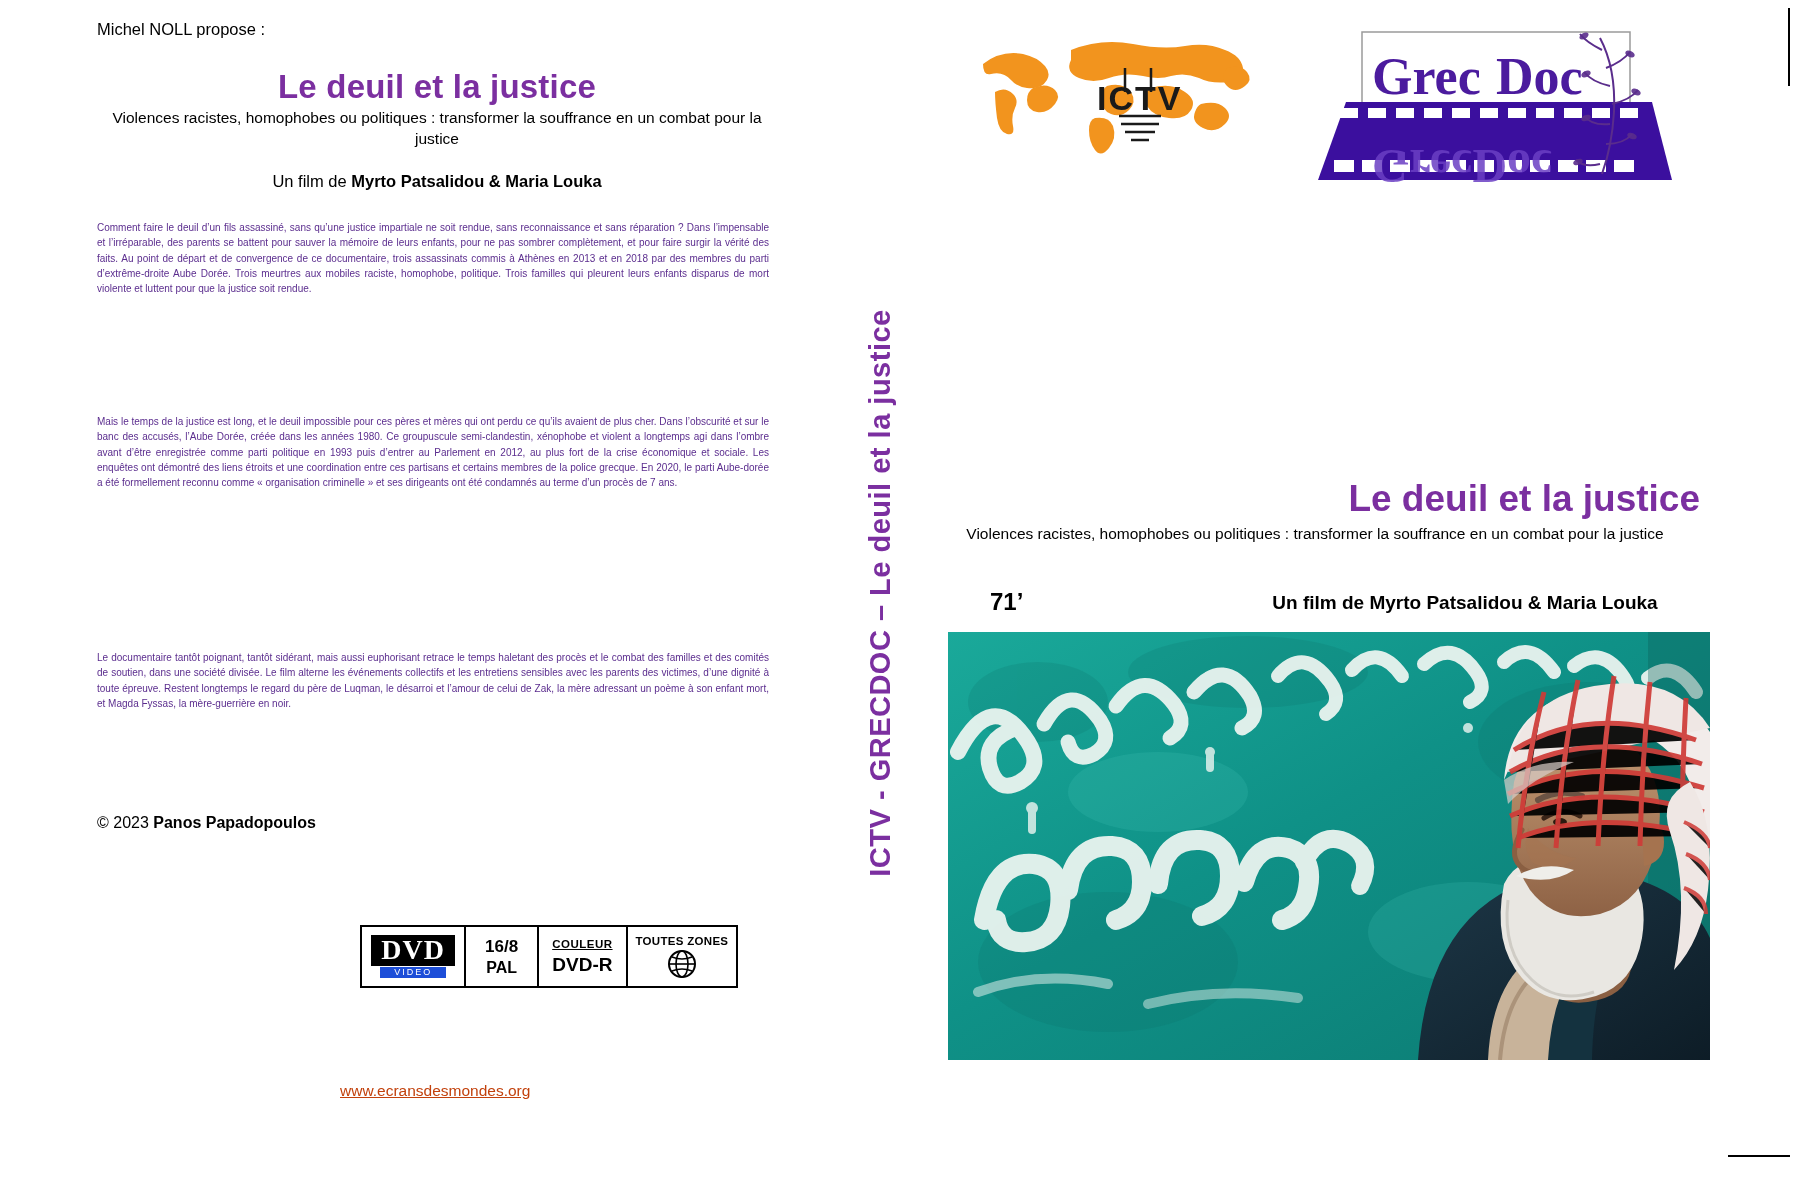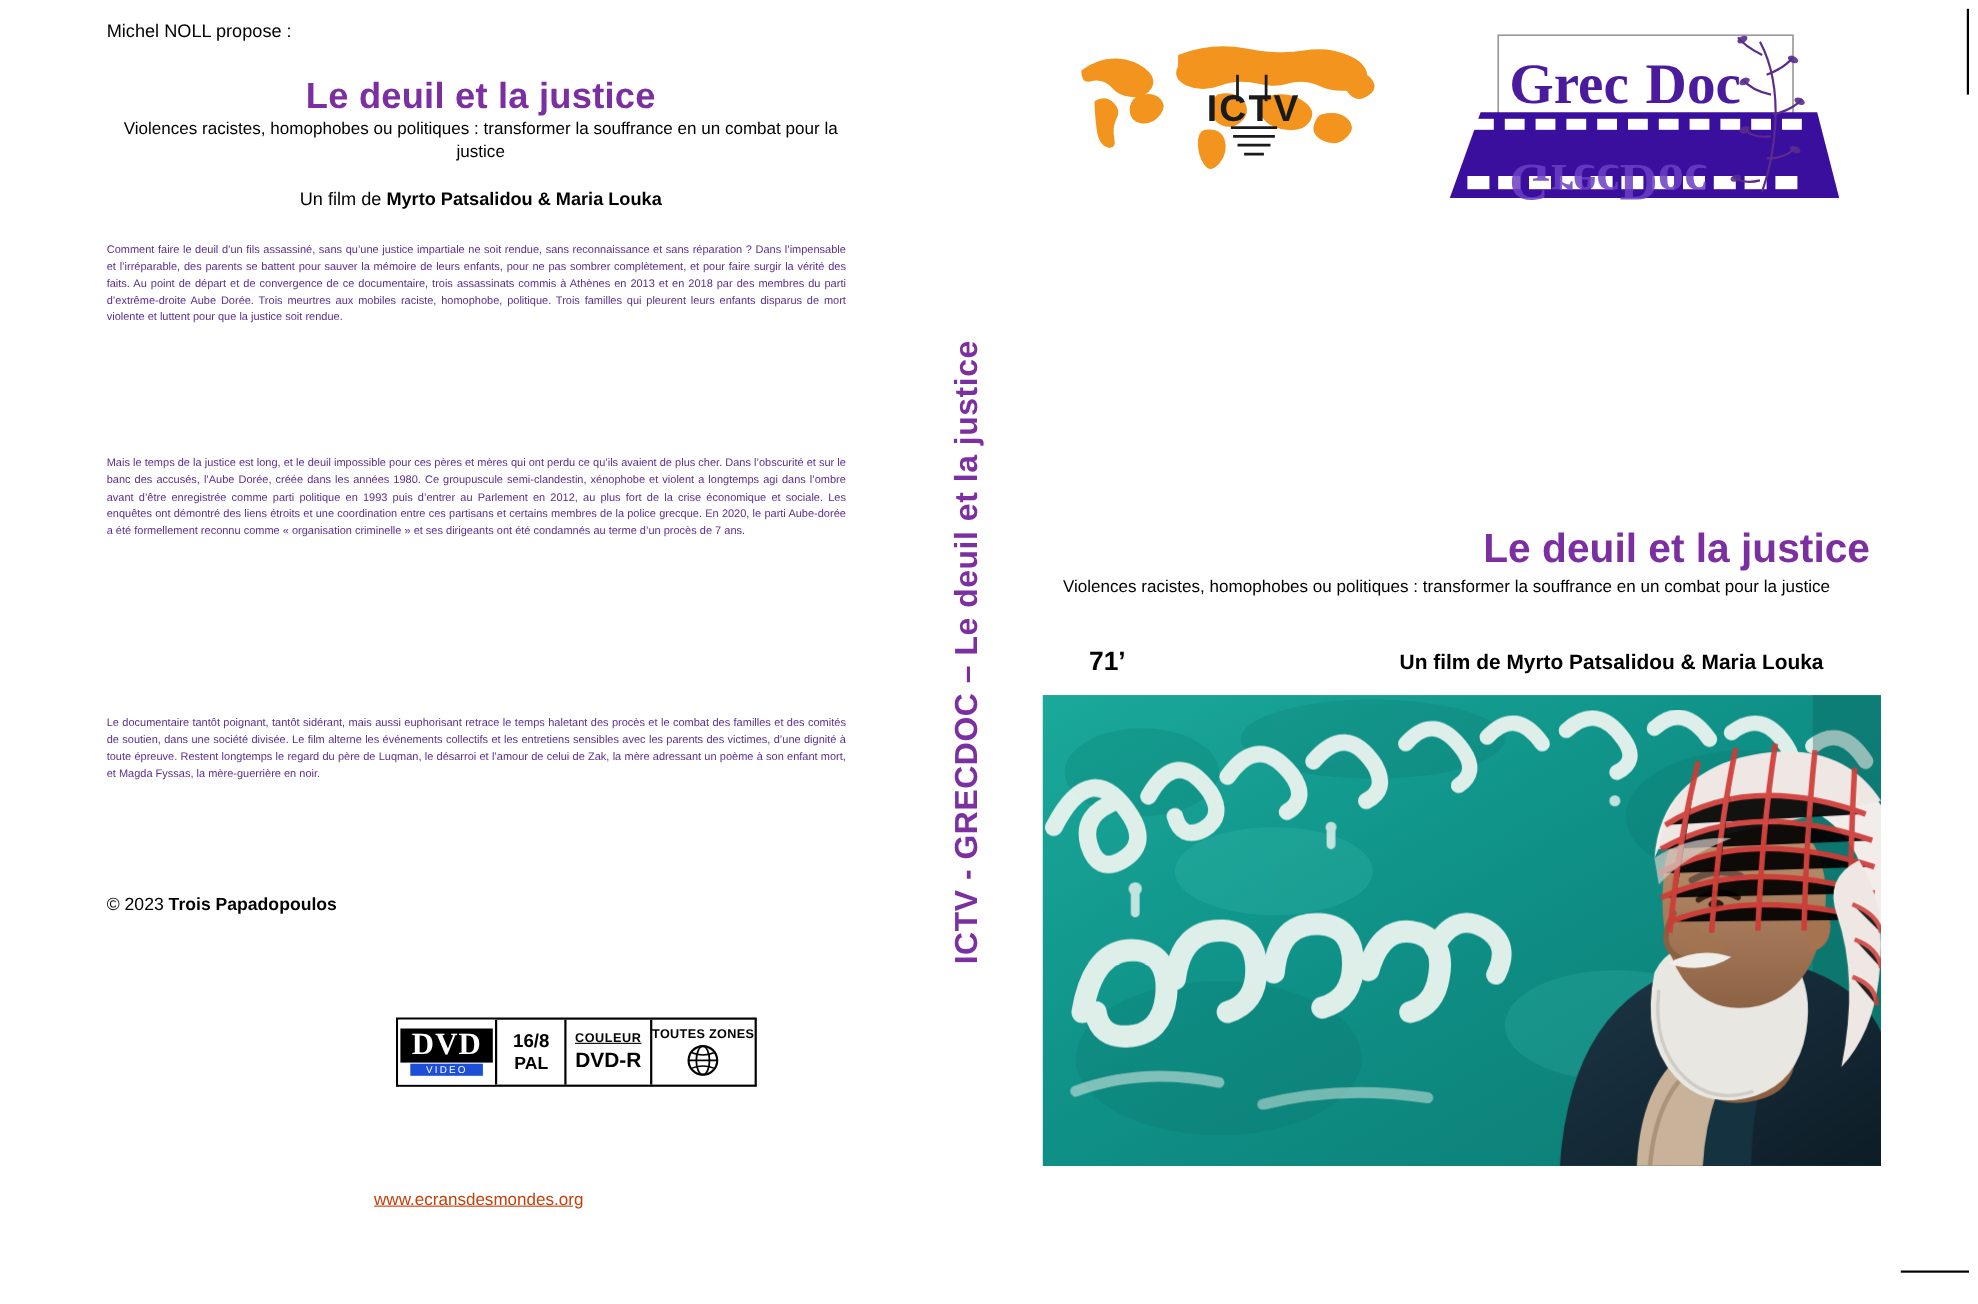--- a/index.html
+++ b/index.html
@@ -97,21 +97,21 @@
     width: 115px;
     height: 160px;
   }
   .edm-logo svg { display: block; }
 
   
   .dvd-box {
     position: absolute;
     left: 360px;
     top: 925px;
-    width: 328px;
+    width: 378px;
     height: 63px;
     border: 2.5px solid #000;
     display: flex;
     box-sizing: border-box;
     background: #fff;
   }
   .dvd-cell {
     border-right: 2.5px solid #000;
     display: flex;
     flex-direction: column;
@@ -276,21 +276,21 @@
 
     <div class="back-credit">
       <span>Un film de </span><b>Myrto Patsalidou &amp; Maria Louka</b>
     </div>
 
     <div class="synopsis p1">Comment faire le deuil d’un fils assassiné, sans qu’une justice impartiale ne soit rendue, sans reconnaissance et sans réparation ? Dans l’impensable et l’irréparable, des parents se battent pour sauver la mémoire de leurs enfants, pour ne pas sombrer complètement, et pour faire surgir la vérité des faits. Au point de départ et de convergence de ce documentaire, trois assassinats commis à Athènes en 2013 et en 2018 par des membres du parti d’extrême-droite Aube Dorée. Trois meurtres aux mobiles raciste, homophobe, politique. Trois familles qui pleurent leurs enfants disparus de mort violente et luttent pour que la justice soit rendue.</div>
     <div class="synopsis p2">Mais le temps de la justice est long, et le deuil impossible pour ces pères et mères qui ont perdu ce qu’ils avaient de plus cher. Dans l’obscurité et sur le banc des accusés, l’Aube Dorée, créée dans les années 1980. Ce groupuscule semi-clandestin, xénophobe et violent a longtemps agi dans l’ombre avant d’être enregistrée comme parti politique en 1993 puis d’entrer au Parlement en 2012, au plus fort de la crise économique et sociale. Les enquêtes ont démontré des liens étroits et une coordination entre ces partisans et certains membres de la police grecque. En 2020, le parti Aube-dorée a été formellement reconnu comme « organisation criminelle » et ses dirigeants ont été condamnés au terme d’un procès de 7 ans.</div>
     <div class="synopsis p3">Le documentaire tantôt poignant, tantôt sidérant, mais aussi euphorisant retrace le temps haletant des procès et le combat des familles et des comités de soutien, dans une société divisée. Le film alterne les événements collectifs et les entretiens sensibles avec les parents des victimes, d’une dignité à toute épreuve. Restent longtemps le regard du père de Luqman, le désarroi et l’amour de celui de Zak, la mère adressant un poème à son enfant mort, et Magda Fyssas, la mère-guerrière en noir.</div>
 
     <div class="copyright">
-      <span>© 2023 </span><b>Trois Papadopoulos</b>
+      <span>© 2023 </span><b>Panos Papadopoulos</b>
     </div>
 
 
     <div class="dvd-box">
       <div class="dvd-cell dvd-logo-cell">
         <div class="dvd-logo-top">DVD</div>
         <div class="dvd-logo-bot">VIDEO</div>
       </div>
       <div class="dvd-cell dvd-ratio-cell">
         <div class="dvd-ratio-top">16/8</div>

